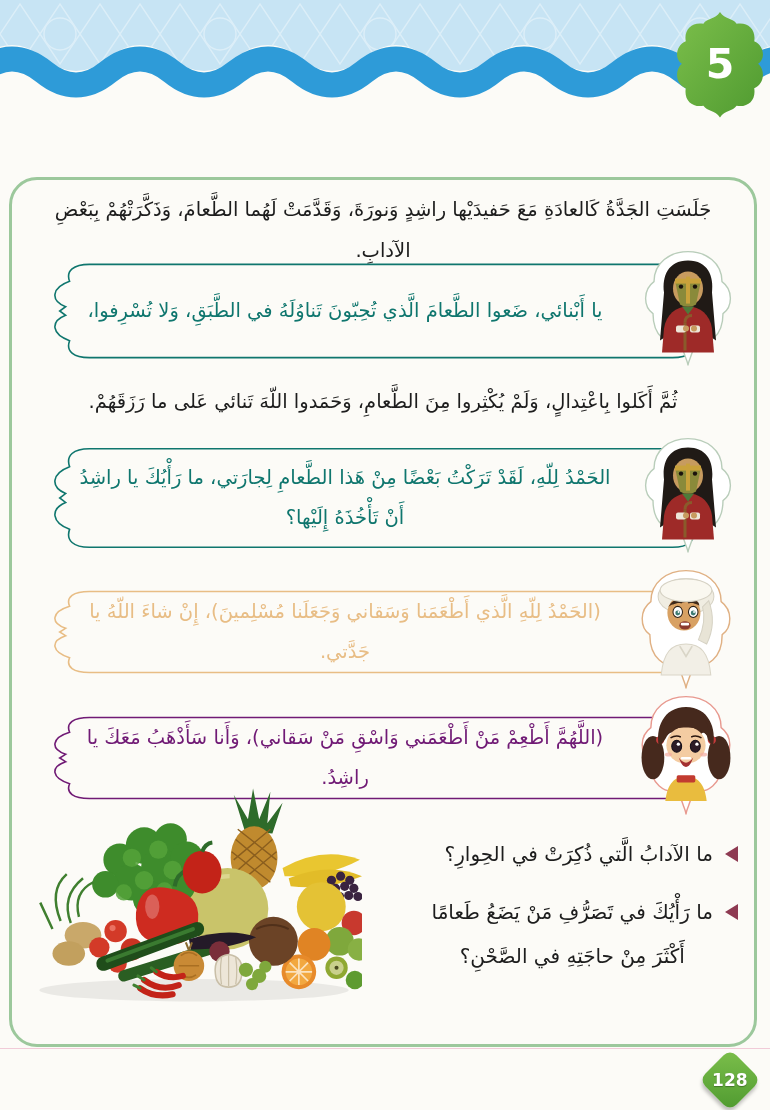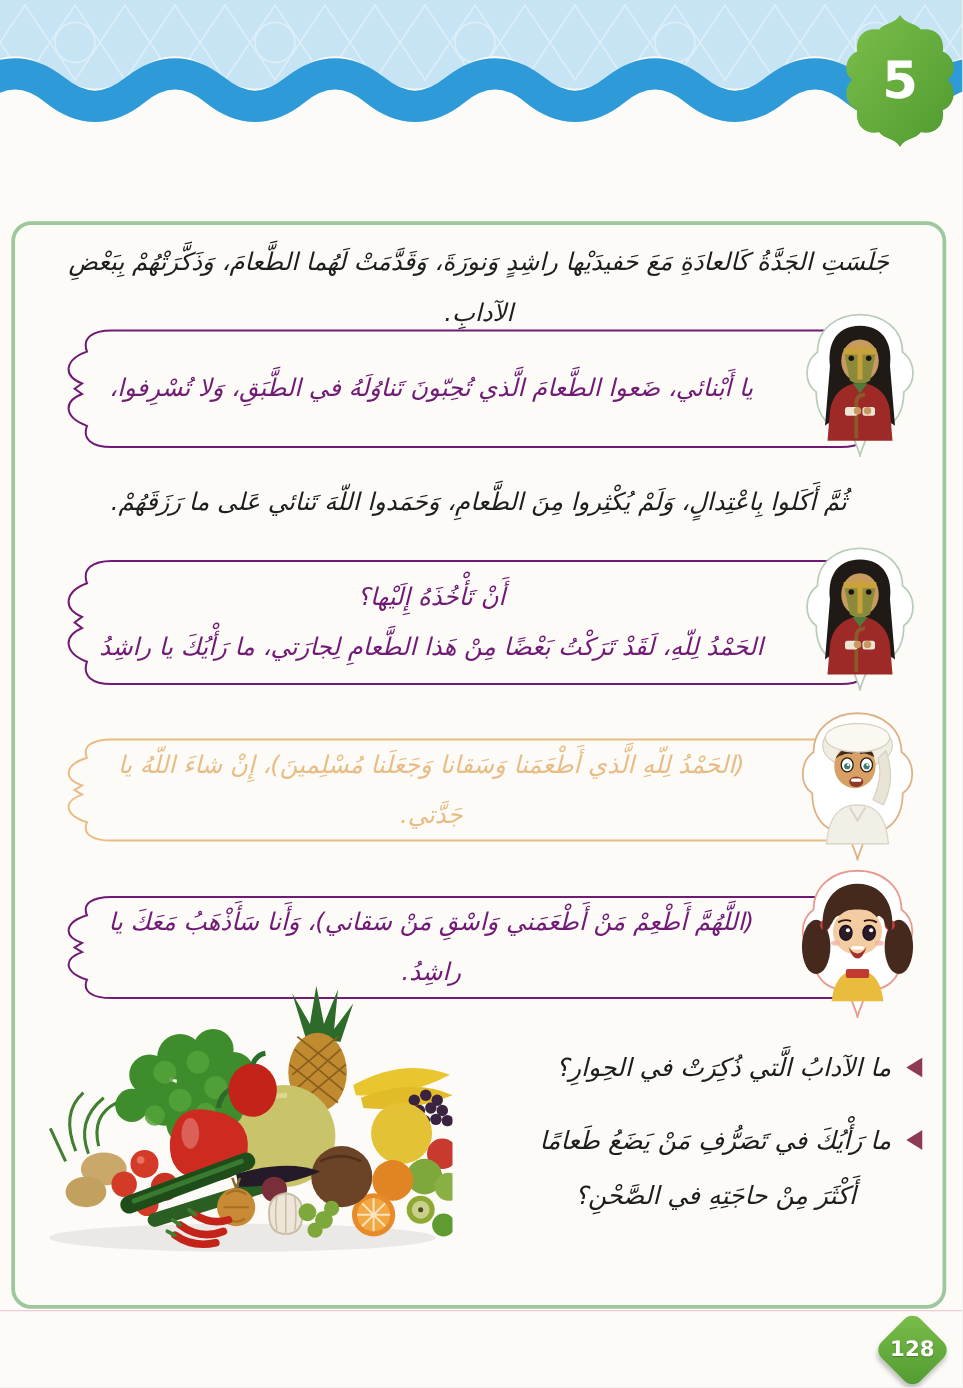--- a/index.html
+++ b/index.html
@@ -16,35 +16,35 @@
   .lesson-badge text { font-family:"DejaVu Sans", sans-serif; font-weight:bold; }
   
   .section-label {
     position:absolute; top:127px; right:13px; z-index:4;
     background:#F0923F; color:#ffffff; font-weight:bold; font-size:19px;
     padding:7px 10px 9px; border-radius:2px; line-height:1.4;
   }
   
   .dialog-box {
     position:absolute; top:177px; left:9px; width:748px; height:870px;
-    border:3.5px solid #9CC89C; border-radius:16px;font-style:italic;
+    border:3.5px solid #9CC89C; border-radius:28px;
   }
   .intro {
     position:absolute; top:10px; right:14px; left:14px;
     font-size:19.5px; line-height:2.1; text-align:center;
   }
   .narration {
     position:absolute; top:202px; right:20px; left:20px;
     font-size:19.5px; line-height:2.1; text-align:center;
   }
   
   .bubble { position:absolute; left:22px; width:692px; }
   .bubble-frame { position:absolute; inset:0; width:100%; height:100%; }
   .bubble-frame path { fill:none; stroke:currentColor; stroke-width:1.6; vector-effect:non-scaling-stroke; }
-  .b-green  { color:#701a75; }
+  .b-green  { color:#0f766e; }
   .b-orange { color:#E8BD85; }
   .b-red    { color:#701a75; }
   .bubble-text {
     position:absolute; top:0; bottom:0; right:104px; left:34px;
     display:flex; flex-direction:column; justify-content:center;
     text-align:center; font-size:19.5px; line-height:2.05;
   }
   #bubble1 { top:78px;  height:106px; }
   #bubble2 { top:262px; height:112px; }
   #bubble3 { top:406px; height:92px; }
@@ -149,22 +149,22 @@
       </div>
     </div>
 
     <p class="narration">ثُمَّ أَكَلوا بِاعْتِدالٍ، وَلَمْ يُكْثِروا مِنَ الطَّعامِ، وَحَمَدوا اللّهَ تَنائي عَلى ما رَزَقَهُمْ.</p>
 
     <div class="bubble b-green" id="bubble2">
       <svg class="bubble-frame" viewBox="0 0 700 100" preserveAspectRatio="none">
         <path d="M646,6 L56,6 C40,6 32,12 36,22 C18,28 16,40 32,46 L26,50 L32,54 C16,60 18,72 36,78 C32,88 40,94 56,94 L646,94 C662,94 670,88 666,78 L666,22 C670,12 662,6 646,6 Z"></path>
       </svg>
       <div class="bubble-text">
+        <div>الحَمْدُ لِلّهِ، لَقَدْ تَرَكْتُ بَعْضًا مِنْ هَذا الطَّعامِ لِجارَتي، ما رَأْيُكَ يا راشِدُ</div>
         <div>أَنْ تَأْخُذَهُ إِلَيْها؟</div>
-        <div>الحَمْدُ لِلّهِ، لَقَدْ تَرَكْتُ بَعْضًا مِنْ هَذا الطَّعامِ لِجارَتي، ما رَأْيُكَ يا راشِدُ</div>
       </div>
       <div class="avatar-frame" style="color:#B9CDBA">
         <svg viewBox="0 0 100 120">
           <path d="M50,3 C68,3 84,14 84,33 C95,41 95,58 85,65 C85,88 70,98 57,93 C55,106 50,112 50,117 C50,112 45,106 43,93 C30,98 15,88 15,65 C5,58 5,41 16,33 C16,14 32,3 50,3 Z" fill="#ffffff" stroke="currentColor" stroke-width="1.4"></path>
           <g>
             <path d="M50,12 C30,12 24,28 26,44 L22,92 C32,84 38,86 40,80 L60,80 C62,86 68,84 78,92 L74,44 C76,28 70,12 50,12 Z" fill="#201A16"></path>
             <ellipse cx="50" cy="40" rx="15" ry="17" fill="#C79B5F"></ellipse>
             <path d="M37,32 H63 L58,56 Q50,61 42,56 Z" fill="#8A8A3A"></path>
             <rect x="37" y="30" width="26" height="5" fill="#C9A23B"></rect>
             <rect x="48" y="28" width="4" height="27" fill="#C9A23B"></rect>
@@ -181,21 +181,21 @@
           </g>
         </svg>
       </div>
     </div>
 
     <div class="bubble b-orange" id="bubble3">
       <svg class="bubble-frame" viewBox="0 0 700 100" preserveAspectRatio="none">
         <path d="M646,6 L56,6 C40,6 32,12 36,22 C18,28 16,40 32,46 L26,50 L32,54 C16,60 18,72 36,78 C32,88 40,94 56,94 L646,94 C662,94 670,88 666,78 L666,22 C670,12 662,6 646,6 Z"></path>
       </svg>
       <div class="bubble-text">
-        <div>(الحَمْدُ لِلّهِ الَّذي أَطْعَمَنا وَسَقانا وَجَعَلَنا مُسْلِمينَ)، إِنْ شاءَ اللّهُ يا جَدَّتي.</div>
+        <div>(الحَمْدُ لِلّهِ الَّذي أَطْعَمَنا وَسَقاني وَجَعَلَنا مُسْلِمينَ)، إِنْ شاءَ اللّهُ يا جَدَّتي.</div>
       </div>
       <div class="avatar-frame" style="color:#E0B184">
         <svg viewBox="0 0 100 120">
           <path d="M50,3 C68,3 84,14 84,33 C95,41 95,58 85,65 C85,88 70,98 57,93 C55,106 50,112 50,117 C50,112 45,106 43,93 C30,98 15,88 15,65 C5,58 5,41 16,33 C16,14 32,3 50,3 Z" fill="#ffffff" stroke="currentColor" stroke-width="1.4"></path>
           <g>
             <ellipse cx="50" cy="28" rx="27" ry="17" fill="#F0EDE2" stroke="#D6D2C4"></ellipse>
             <path d="M72,32 Q80,54 70,74 L62,70 Q70,52 66,38 Z" fill="#E8E4D6" stroke="#D6D2C4"></path>
             <ellipse cx="48" cy="44" rx="16" ry="17" fill="#D8A163"></ellipse>
             <path d="M33,38 Q38,28 52,29 Q62,30 63,37 Q54,32 46,34 Q38,34 33,38 Z" fill="#4A2E1C"></path>
             <ellipse cx="42" cy="43" rx="4.6" ry="5.4" fill="#ffffff" stroke="#2A1E14" stroke-width="1"></ellipse>

